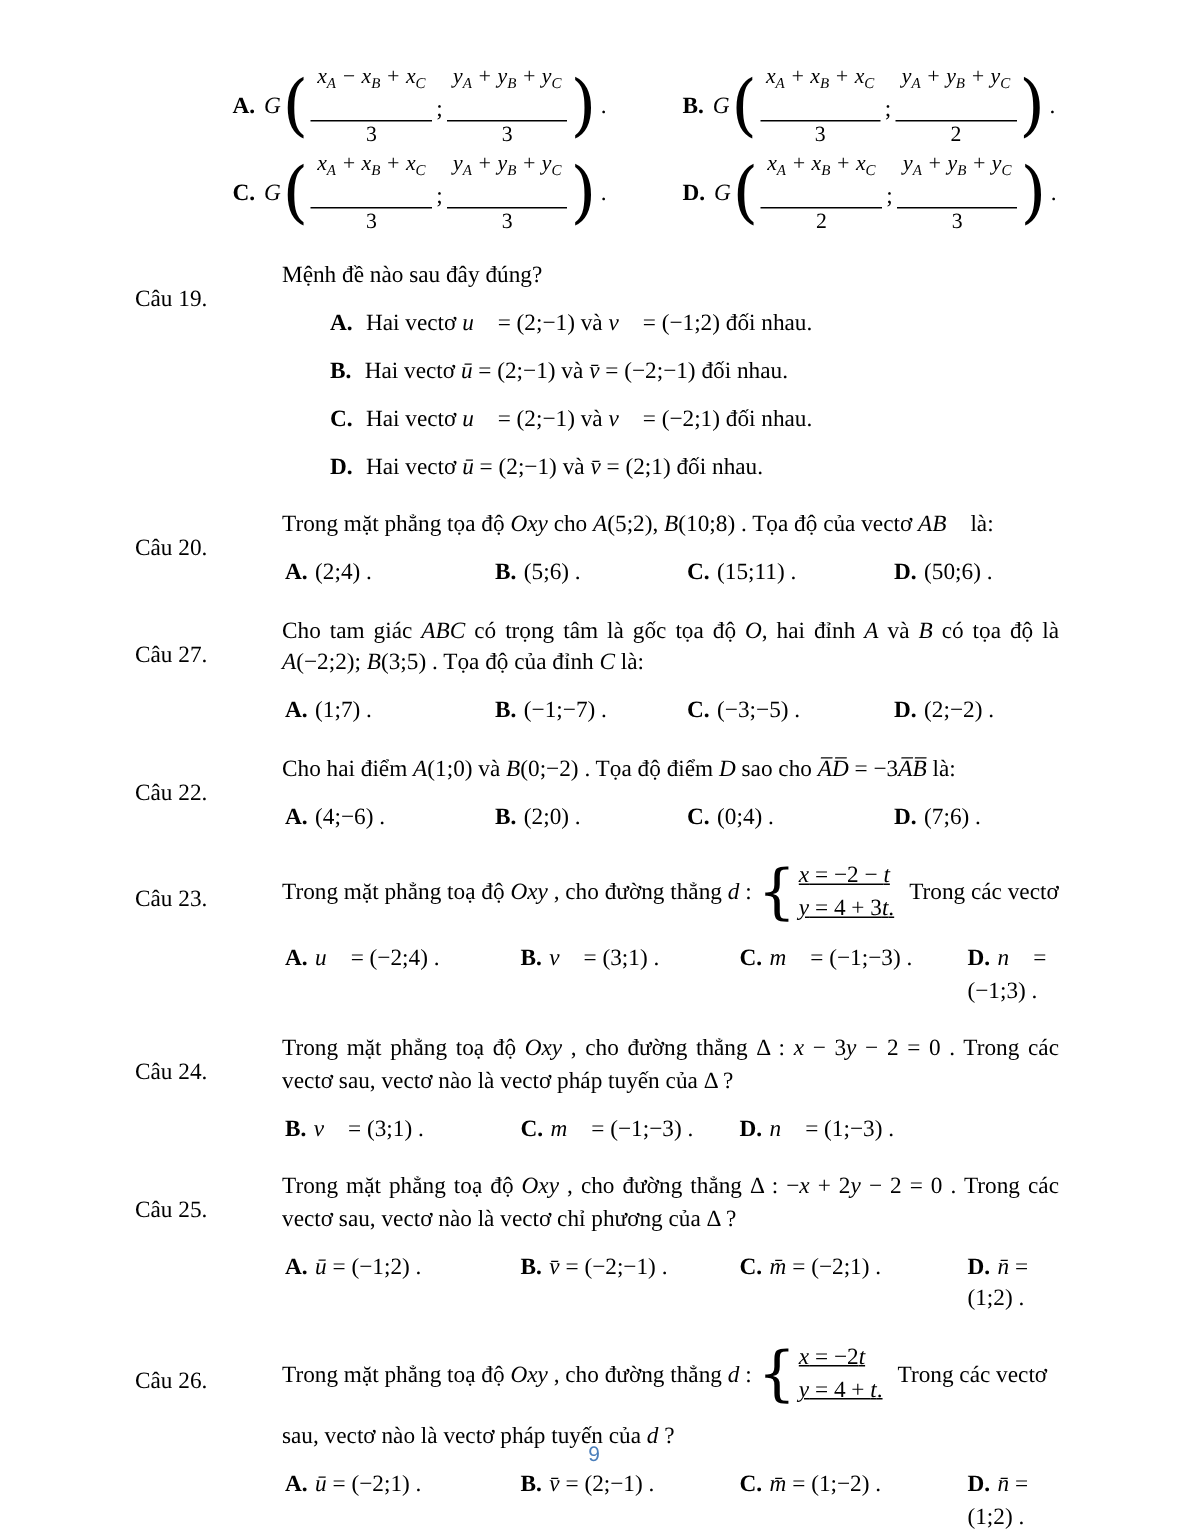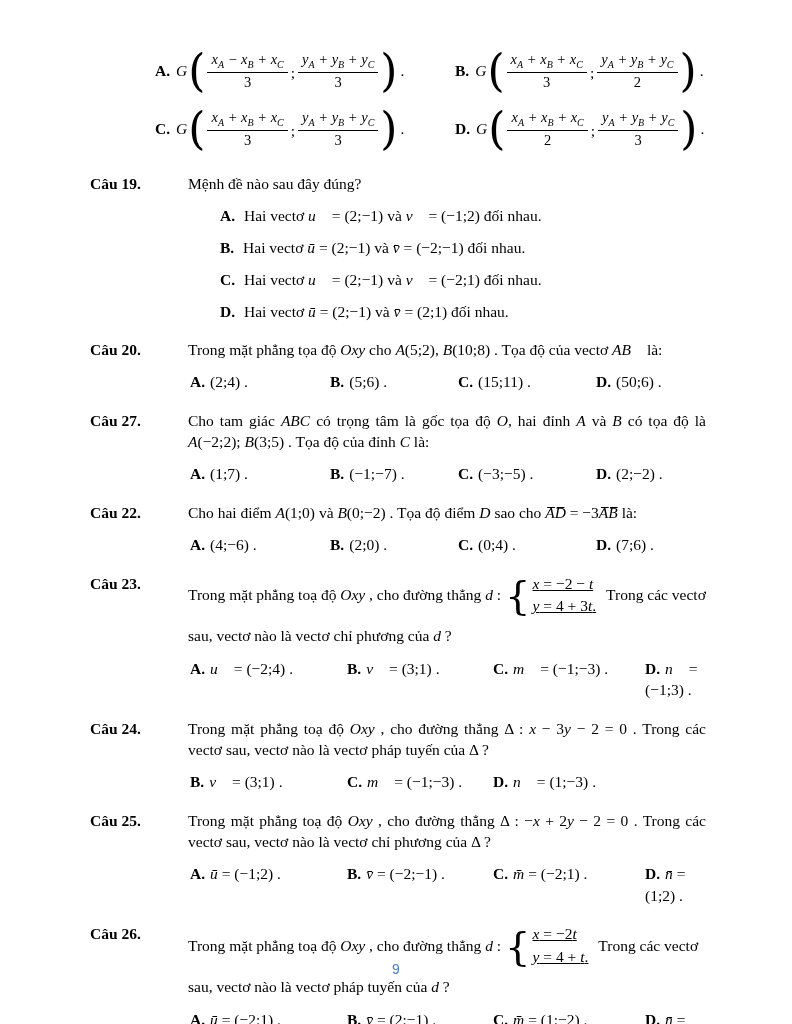--- a/index.html
+++ b/index.html
@@ -16,28 +16,28 @@
 
   
   .fgrid{margin-left:65px;}
   .frow{display:flex;align-items:center;height:54px;margin-bottom:4px;}
   .fopt{display:flex;align-items:center;}
   .fopt.colA{width:300px;}
   .fopt .olabel{margin-right:6px;}
   .gname{font-style:italic;margin-right:1px;}
   .bp{font-size:44px;font-weight:300;line-height:0;transform:scaleY(1.02);font-family:"DejaVu Serif",serif;}
   .frac{display:inline-flex;flex-direction:column;text-align:center;margin:0 2px;font-size:14.5px;}
-  .frac .num{padding:0 4px 1px 4px;border-bottom:1px solid #000;font-style:italic;line-height:1.2;}
+  .frac .num{padding:0 4px 17px 4px;border-bottom:1px solid #000;font-style:italic;line-height:1.2;}
   .frac .den{line-height:1.25;font-style:normal;}
   .fsep{margin:4px 1px 0 1px;}
   .ftail{margin-left:3px;}
 
   
   .q{position:relative;margin-top:17px;}
-  .qnum{position:absolute;left:0;top:0;font-weight:bold;white-space:nowrap;}
+  .qnum{position:absolute;left:0;top:16px;font-weight:normal;white-space:nowrap;}
   .qbody{margin-left:98px;}
   .stem{min-height:21px;}
   .just{text-align:justify;text-align-last:justify;}
   .opt-stack .opt{margin-top:10.5px;margin-left:32px;}
   .optrow{display:grid;grid-template-columns:140px 128px 138px auto;margin-top:11px;margin-left:2px;}
   .optrow.wide{grid-template-columns:157px 146px 152px auto;}
   .opt .olabel{margin-right:5px;}
 
   
   .stem-flex{display:flex;align-items:center;}
@@ -185,21 +185,20 @@
         <span>Trong mặt phẳng toạ độ <i>Oxy</i> , cho đường thẳng <i>d</i> :</span>
         <span class="sys">
           <span class="brace">{</span>
           <span class="lines">
             <span class="ln"><i>x</i> = −2 − <i>t</i></span>
             <span class="ln"><i>y</i> = 4 + 3<i>t</i>.</span>
           </span>
         </span>
         <span>Trong các vectơ</span>
       </div>
-      <div class="stem stem2">sau, vectơ nào là vectơ chỉ phương của <i>d</i> ?</div>
       <div class="optrow wide">
         <span class="opt"><b class="olabel">A.</b><span><i>u⃗</i> = (−2;4) .</span></span>
         <span class="opt"><b class="olabel">B.</b><span><i>v⃗</i> = (3;1) .</span></span>
         <span class="opt"><b class="olabel">C.</b><span><i>m⃗</i> = (−1;−3) .</span></span>
         <span class="opt"><b class="olabel">D.</b><span><i>n⃗</i> = (−1;3) .</span></span>
       </div>
     </div>
   </div>
 
   <div class="q">

